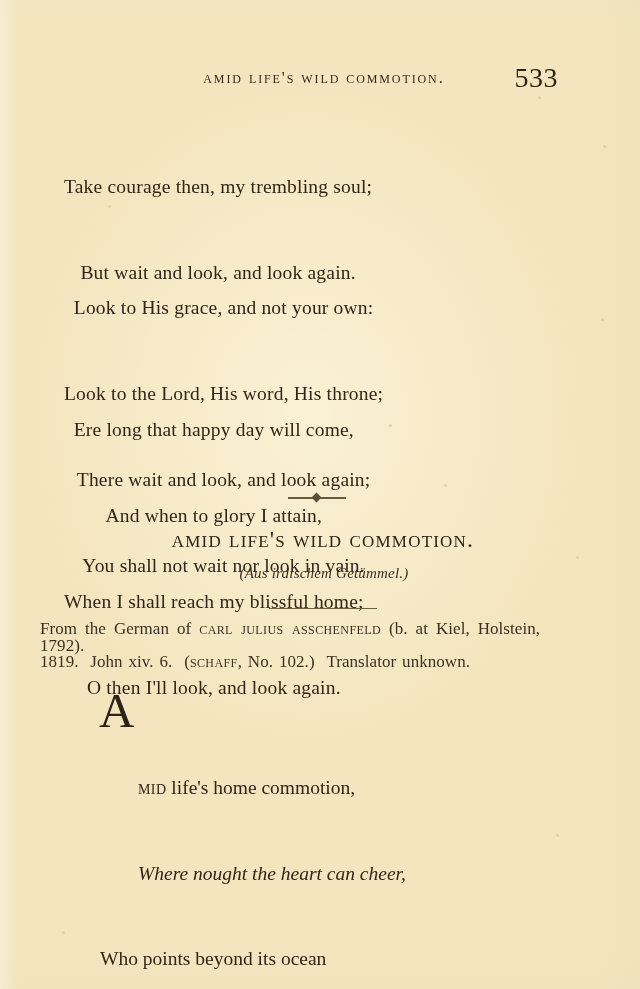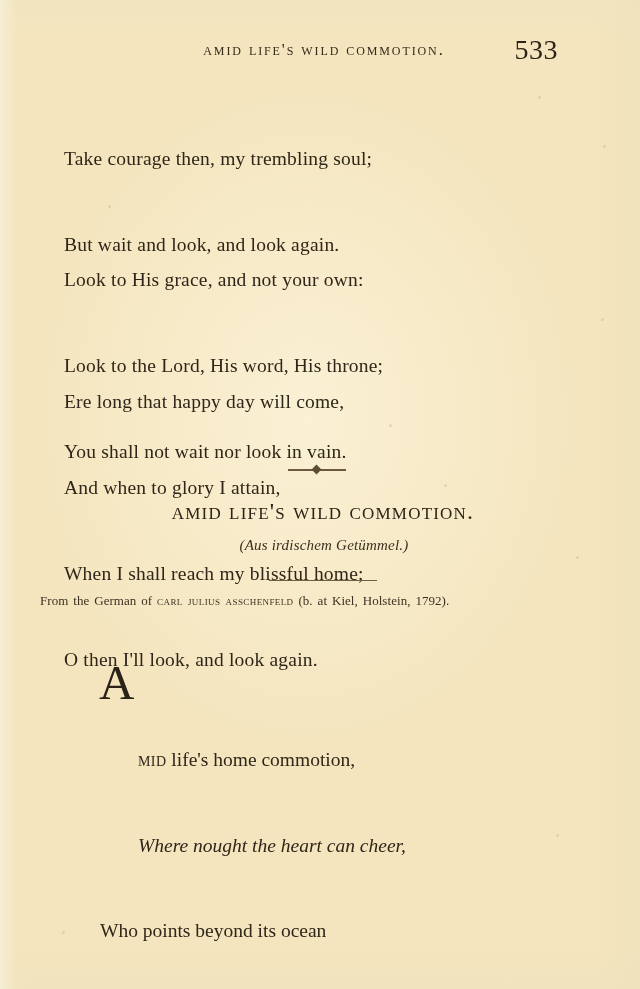--- a/index.html
+++ b/index.html
@@ -33,20 +33,21 @@
   .speck {
     position: absolute;
     background: #b9a87e;
     border-radius: 50%;
     opacity: .33;
   }
 
   .content {
     position: absolute;
     inset: 0;
+    margin-top: 28px;
   }
 
   
   .running-head {
     position: absolute;
     top: 40px;
     left: 0;
     right: 0;
     height: 28px;
   }
@@ -74,20 +75,21 @@
 
   
   .stanza {
     position: absolute;
     left: 64px;
     font-size: 19.5px;
     line-height: 28.6px;
     letter-spacing: .2px;
     color: #2f2619;
     white-space: pre;
+    text-align: center;
   }
   .stanza .vline { display: block; }
   #stanza-1 { top: 88px; }
   #stanza-2 { top: 209px; }
   #stanza-3 { top: 331px; }
 
   
   .ornament {
     position: absolute;
     top: 463px;
@@ -156,21 +158,21 @@
     width: 108px;
     height: 1.4px;
     background: #6f6040;
     margin-left: 3px;
   }
   .attribution {
     position: absolute;
     top: 593px;
     left: 40px;
     width: 500px;
-    font-size: 13px;
+    font-size: 17px;
     line-height: 16.5px;
     letter-spacing: .05px;
     color: #3b3122;
     text-align: justify;
     word-spacing: 1.6px;
   }
   .attribution .sc {
     font-variant: small-caps;
     text-transform: lowercase;
     letter-spacing: .4px;
@@ -229,20 +231,21 @@
     </div>
 
     <div class="stanza" id="stanza-1">
       <span class="vline">Take courage then, my trembling soul;</span>
       <span class="vline">But wait and look, and look again.</span>
     </div>
 
     <div class="stanza" id="stanza-2">
       <span class="vline">Look to His grace, and not your own:</span>
       <span class="vline">Look to the Lord, His word, His throne;</span>
+      <span class="vline">There wait and look, and look again;</span>
       <span class="vline">You shall not wait nor look in vain.</span>
     </div>
 
     <div class="stanza" id="stanza-3">
       <span class="vline">Ere long that happy day will come,</span>
       <span class="vline">And when to glory I attain,</span>
       <span class="vline">When I shall reach my blissful home;</span>
       <span class="vline">O then I'll look, and look again.</span>
     </div>
 
@@ -252,20 +255,21 @@
         <div class="ornament-diamond"></div>
       </div>
     </div>
 
     <div class="hymn-title">Amid Life's Wild Commotion.</div>
     <div class="hymn-subtitle">(Aus irdischem Getümmel.)</div>
 
     <div class="attrib-rule"></div>
     <div class="attribution">
       <span>From the German of </span><span class="sc">Carl Julius Asschenfeld</span><span> (b. at Kiel, Holstein, 1792).</span>
+      <span class="ln2"><span>1819.</span>&nbsp;&nbsp;<span>John xiv. 6.</span>&nbsp;&nbsp;<span>(</span><span class="sc">Schaff</span><span>, No. 102.)</span>&nbsp;&nbsp;<span>Translator unknown.</span></span>
     </div>
 
     <div class="hymn-body">
       <span class="dropcap">A</span>
       <span class="vline firstline" style="padding-left: 38px;"><span class="smallcaps">MID</span><span> life's home commotion,</span></span>
       <span class="vline secondline" style="padding-left: 38px; font-style: italic;">Where nought the heart can cheer,</span>
       <span class="vline" style="padding-left: 0px;">Who points beyond its ocean</span>
       
       
       

